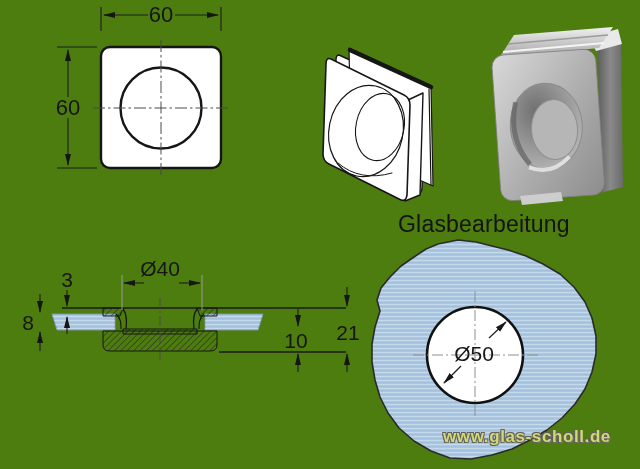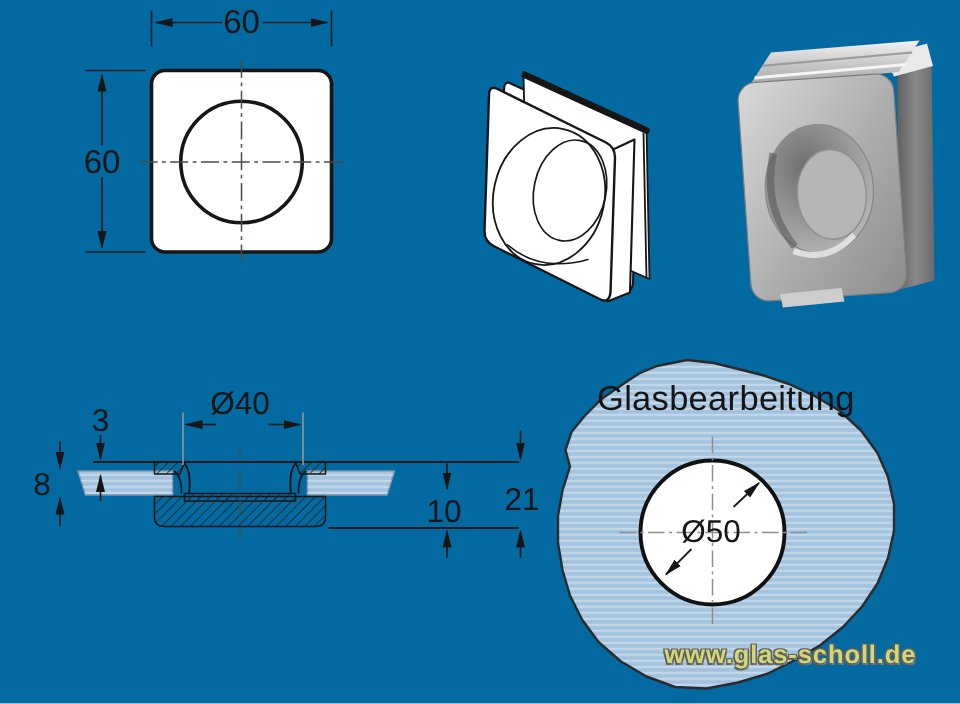--- a/index.html
+++ b/index.html
@@ -1,23 +1,23 @@
 <!DOCTYPE html>
 <html><head>
 <meta charset="utf-8">
 <style>
   html,body{margin:0;padding:0;background:#ffffff;}
   .stage{
-    position:relative;width:640px;height:469px;background:#0369a1;overflow:hidden;
+    position:relative;width:640px;height:469px;background:#4d7c0f;overflow:hidden;
     font-family:"Liberation Sans", sans-serif;
   }
   .stage svg{position:absolute;left:0;top:0;}
   .caption{
     position:absolute;left:398px;top:211px;
-    font-size:23px;color:#141414;letter-spacing:0.2px;white-space:nowrap;margin-top:41px;
+    font-size:23px;color:#141414;letter-spacing:0.2px;white-space:nowrap;
   }
   .watermark{
     position:absolute;left:443px;top:427px;
     font-size:17px;font-weight:bold;letter-spacing:0.6px;white-space:nowrap;
     color:#d2d877;
     text-shadow:-1px -1px 0 #61615a, 1px -1px 0 #61615a, -1px 1px 0 #61615a, 1px 1px 0 #7a7a70;
     z-index:5;
   }
   text{font-family:"Liberation Sans", sans-serif;fill:#161616;}
 </style>

